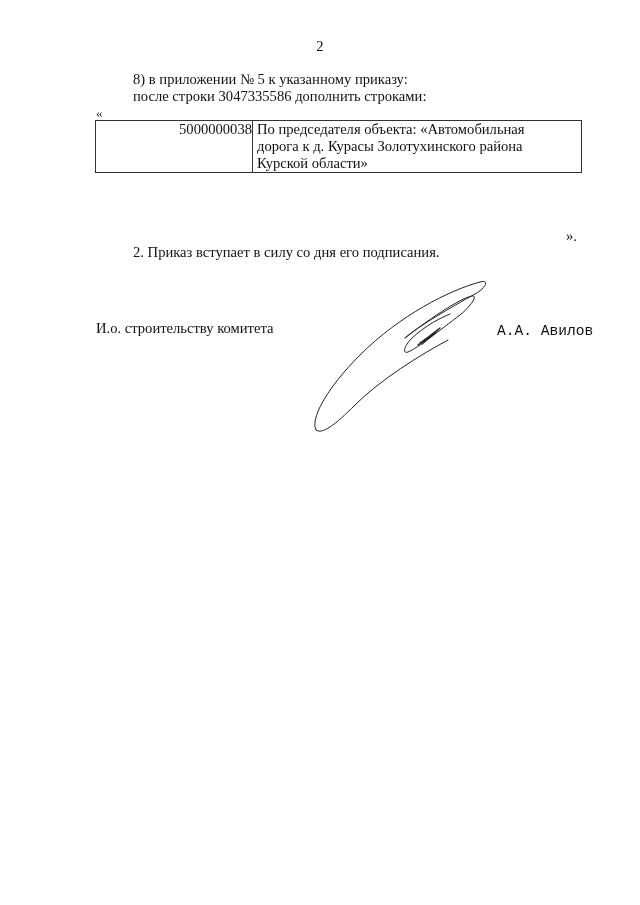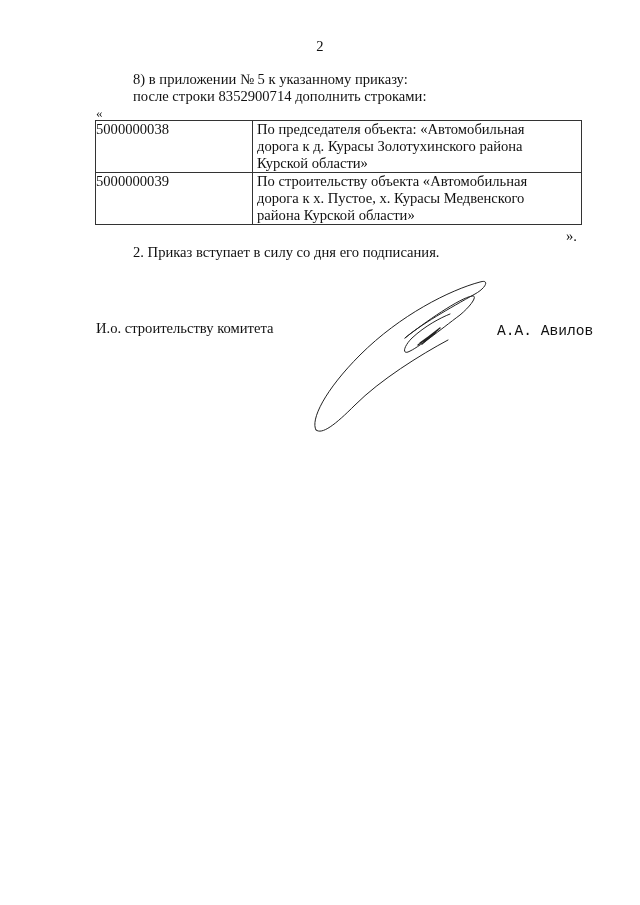--- a/index.html
+++ b/index.html
@@ -30,21 +30,21 @@
       border-collapse: collapse;
       table-layout: fixed;
     }
     .table td {
       border: 1px solid #333333;
       vertical-align: top;
       padding: 0 0 0 4px;
       font-size: 14.6px;
       line-height: 17px;
     }
-    .table td.code-cell { width: 156px; text-align: left; padding: 0; }
+    .table td.code-cell { width: 156px; text-align: right; padding: 0; }
     .table tr { height: 51px; }
     .desc-line { display: block; white-space: nowrap; }
     .close-quote { left: 566px; top: 228px; }
     .point2 { left: 133px; top: 244px; }
     .signer-title { left: 96px; top: 320px; }
     .signer-name { left: 497px; top: 323px; font-family: Liberation Mono, monospace; }
     .signature {
       position: absolute;
       left: 300px;
       top: 270px;
@@ -53,40 +53,32 @@
     }
   </style>
 </head>
 <body>
 
 <div>
 
   <div class="abs page-number">2</div>
 
   <div class="abs item-line1">8) в приложении № 5 к указанному приказу:</div>
-  <div class="abs item-line2">после строки 8352900714 дополнить строками:</div>
+  <div class="abs item-line2">после строки 3047335586 дополнить строками:</div>
 
   <div class="abs open-quote">«</div>
 
   <table class="table">
     <tbody>
         <tr>
       <td class="code-cell">5000000038</td>
       <td>
         <span class="desc-line">По председателя объекта: «Автомобильная</span>
         <span class="desc-line">дорога к д. Курасы Золотухинского района</span>
         <span class="desc-line">Курской области»</span>
-      </td>
-    </tr>
-    <tr>
-      <td class="code-cell">5000000039</td>
-      <td>
-        <span class="desc-line">По строительству объекта «Автомобильная</span>
-        <span class="desc-line">дорога к х. Пустое, х. Курасы Медвенского</span>
-        <span class="desc-line">района Курской области»</span>
       </td>
     </tr>
   </tbody>
     </table>
 
   <div class="abs close-quote">».</div>
 
   <div class="abs point2">2. Приказ вступает в силу со дня его подписания.</div>
 
   <div class="abs signer-title">И.о. строительству комитета</div>

